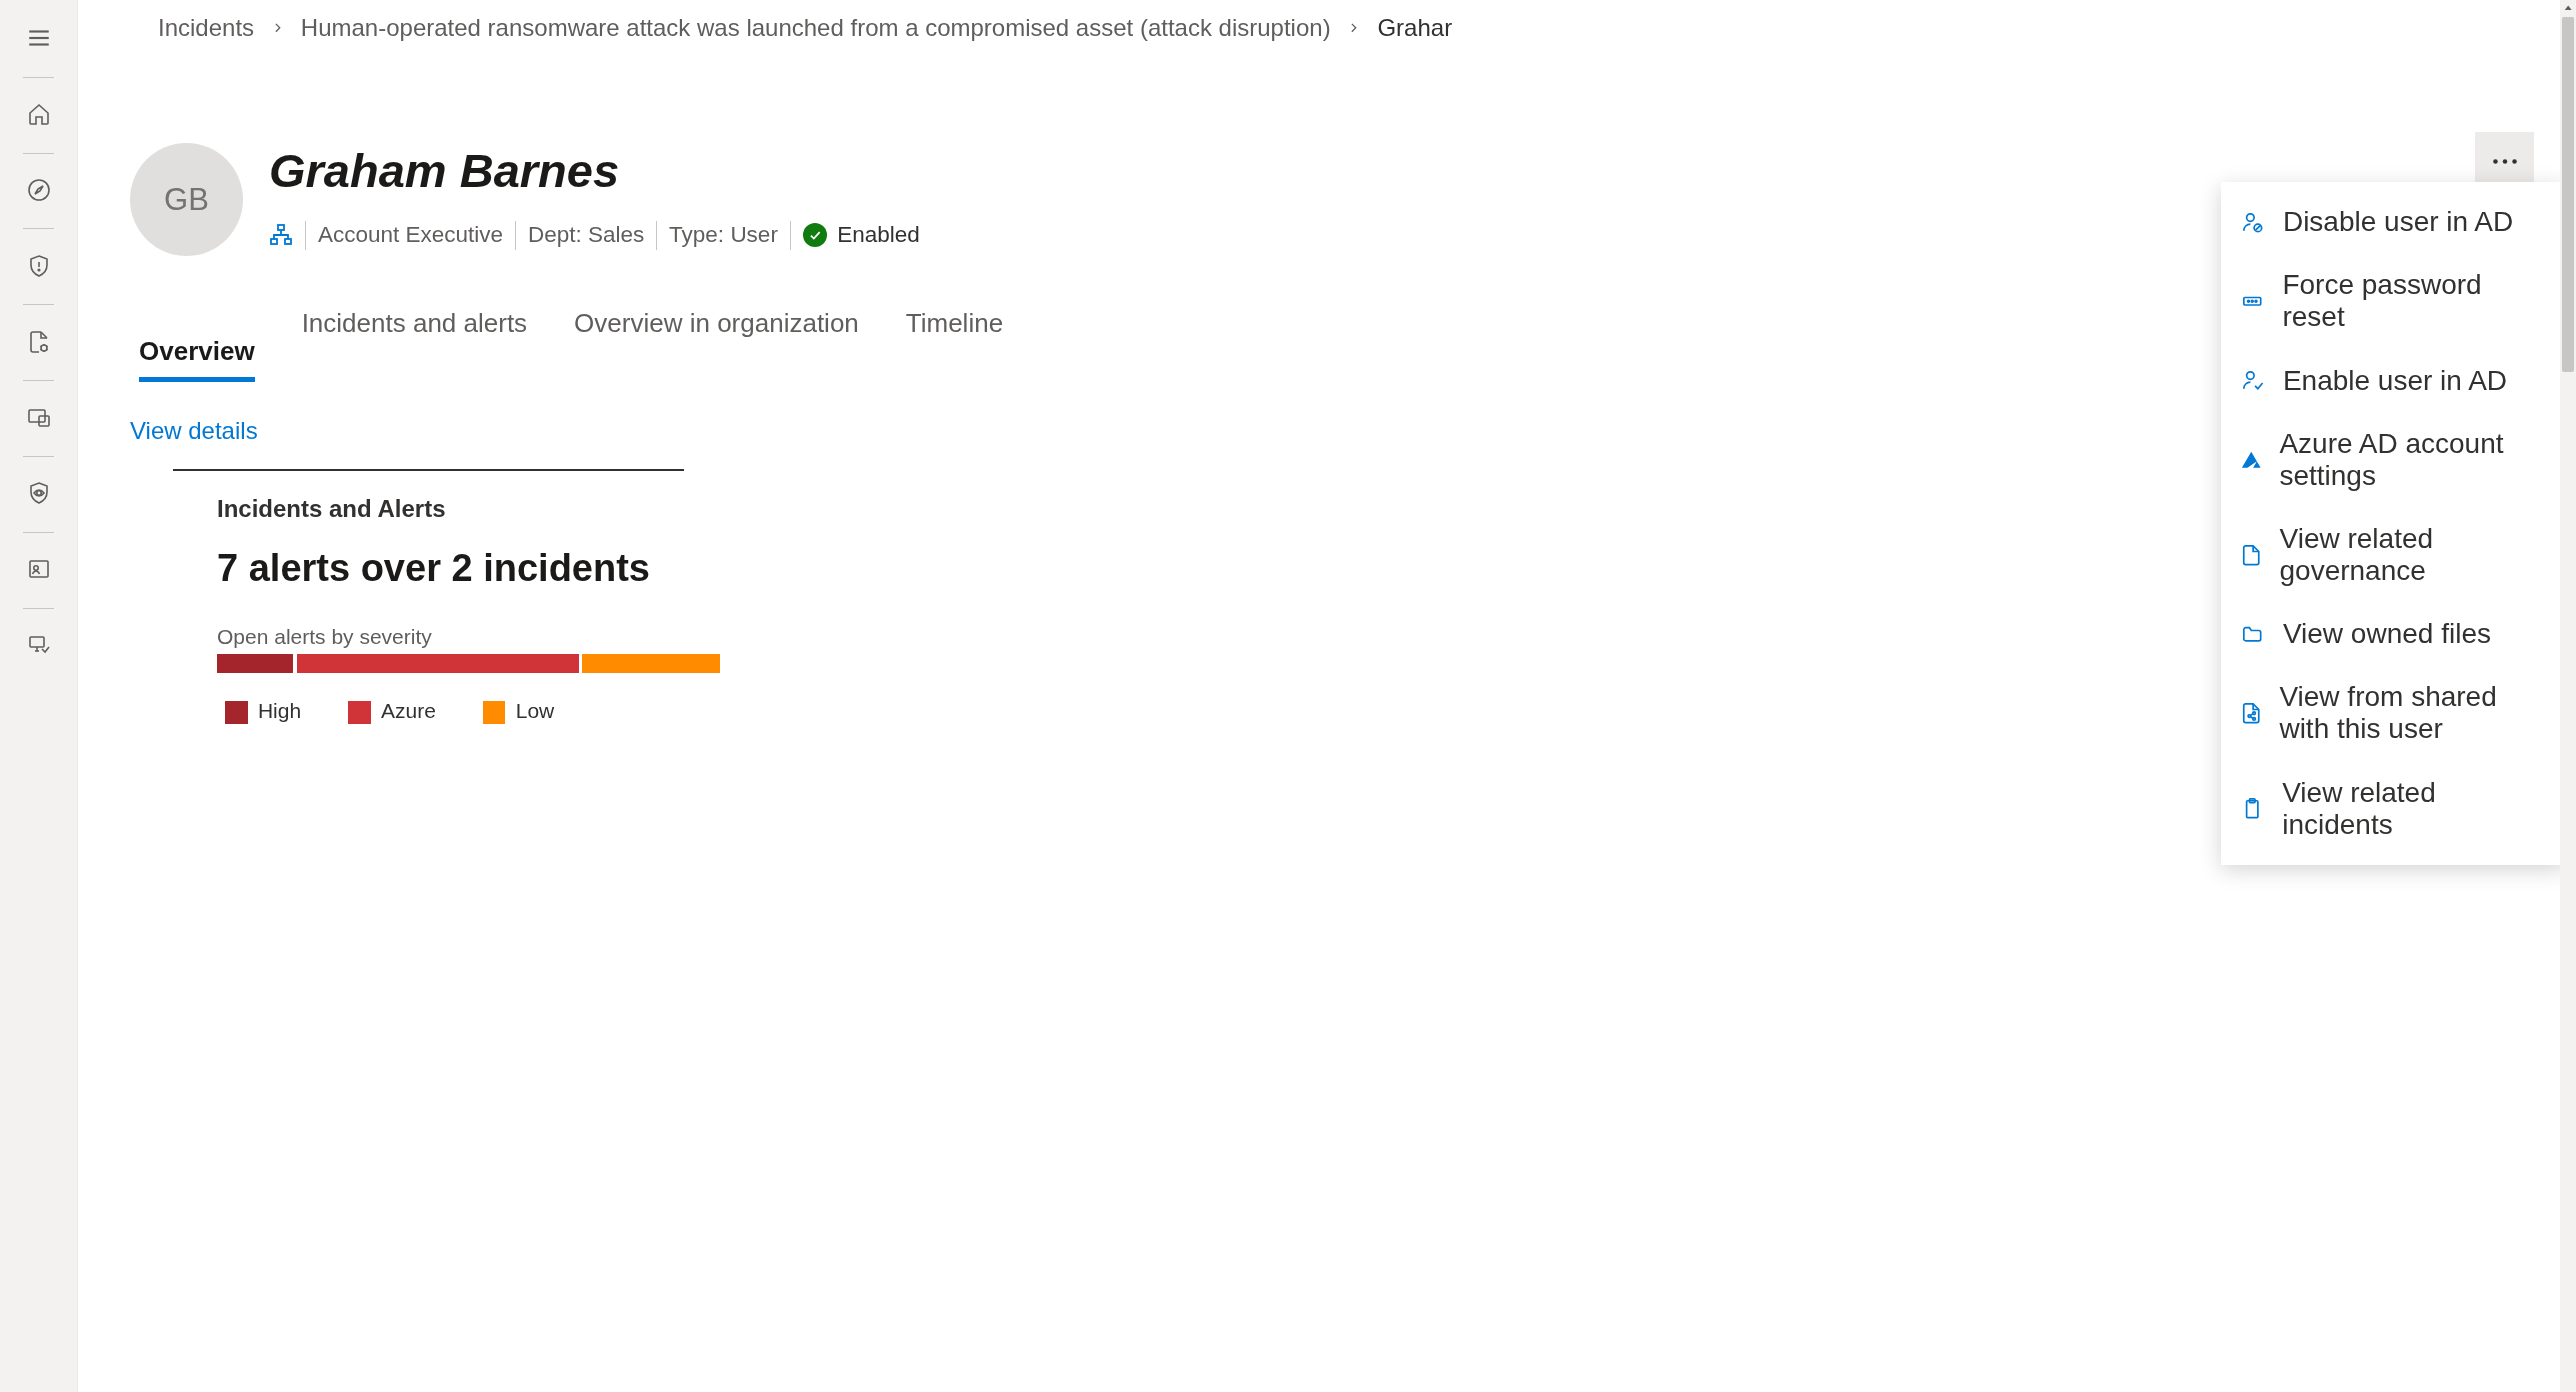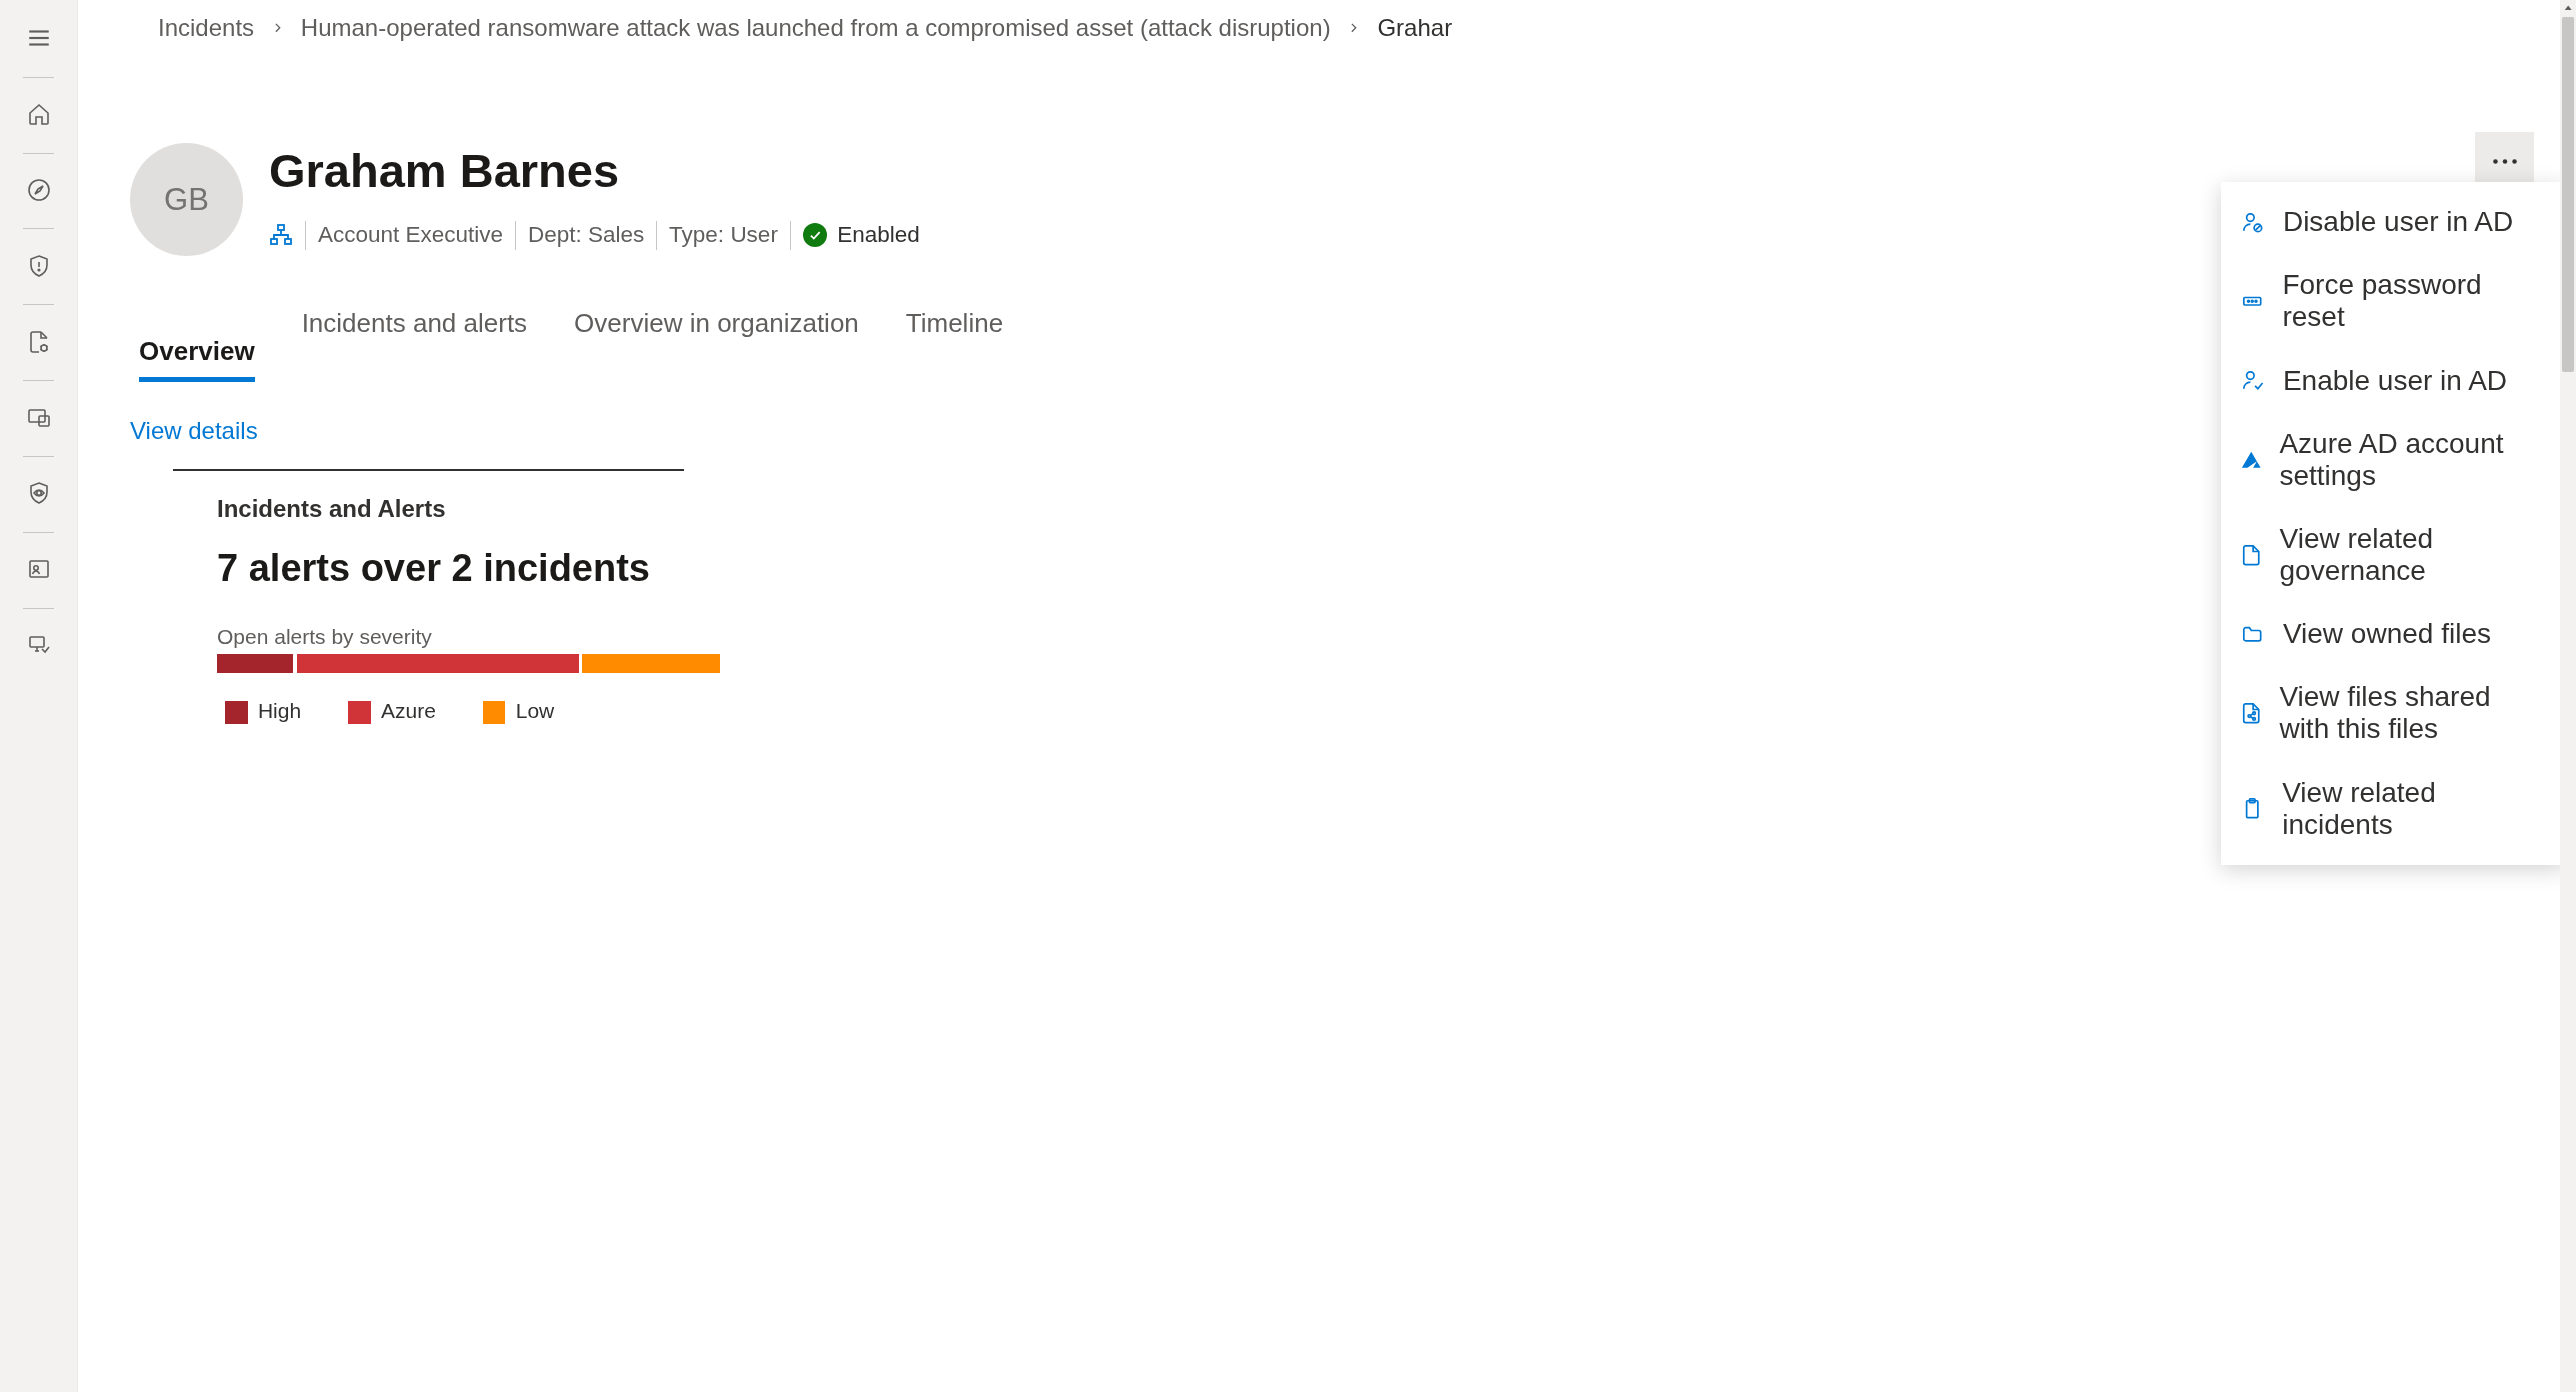--- a/index.html
+++ b/index.html
@@ -71,21 +71,21 @@
     background: #e1dfdd;
     color: #737373;
     font-size: 31px;
     display: flex;
     align-items: center;
     justify-content: center;
     margin-right: 26px;
     flex-shrink: 0;
   }
   .title-block { flex: 1; }
-  .person-name { font-size: 47px; font-weight: 700; color: #1b1a19; margin-bottom: 22.5px; }
+  .person-name { font-size: 47px; font-weight: 700; color: #1b1a19; margin-bottom: 22.5px; font-style: italic; }
   .meta {
     display: flex;
     align-items: center;
     gap: 12px;
     font-size: 22.5px;
     color: #605e5c;
   }
   .meta .divider { width: 0.9px; height: 29px; background: #c8c6c4; }
   .status-dot {
     display: inline-flex;
@@ -429,21 +429,21 @@
         <svg width="22.5" height="22.5" viewBox="0 0 24 24" fill="none" stroke="currentColor" stroke-width="1.8">
             <path d="M14 2H6a2 2 0 0 0-2 2v16a2 2 0 0 0 2 2h12a2 2 0 0 0 2-2V8z"></path>
             <polyline points="14 2 14 8 20 8"></polyline>
             <circle cx="10" cy="15" r="1.4"></circle>
             <circle cx="15" cy="12" r="1.4"></circle>
             <circle cx="15" cy="18" r="1.4"></circle>
             <line x1="11.2" y1="14.3" x2="13.8" y2="12.7"></line>
             <line x1="11.2" y1="15.7" x2="13.8" y2="17.3"></line>
           </svg>
       </span>
-      <span>View files shared with this files</span>
+      <span>View from shared with this user</span>
     </div>
     <div class="menu-item">
       <span class="mi-icon">
         <svg width="22.5" height="22.5" viewBox="0 0 24 24" fill="none" stroke="currentColor" stroke-width="1.8">
             <rect x="6" y="4" width="12" height="18" rx="1"></rect>
             <rect x="9" y="2" width="6" height="4" rx="1"></rect>
           </svg>
       </span>
       <span>View related incidents</span>
     </div>

